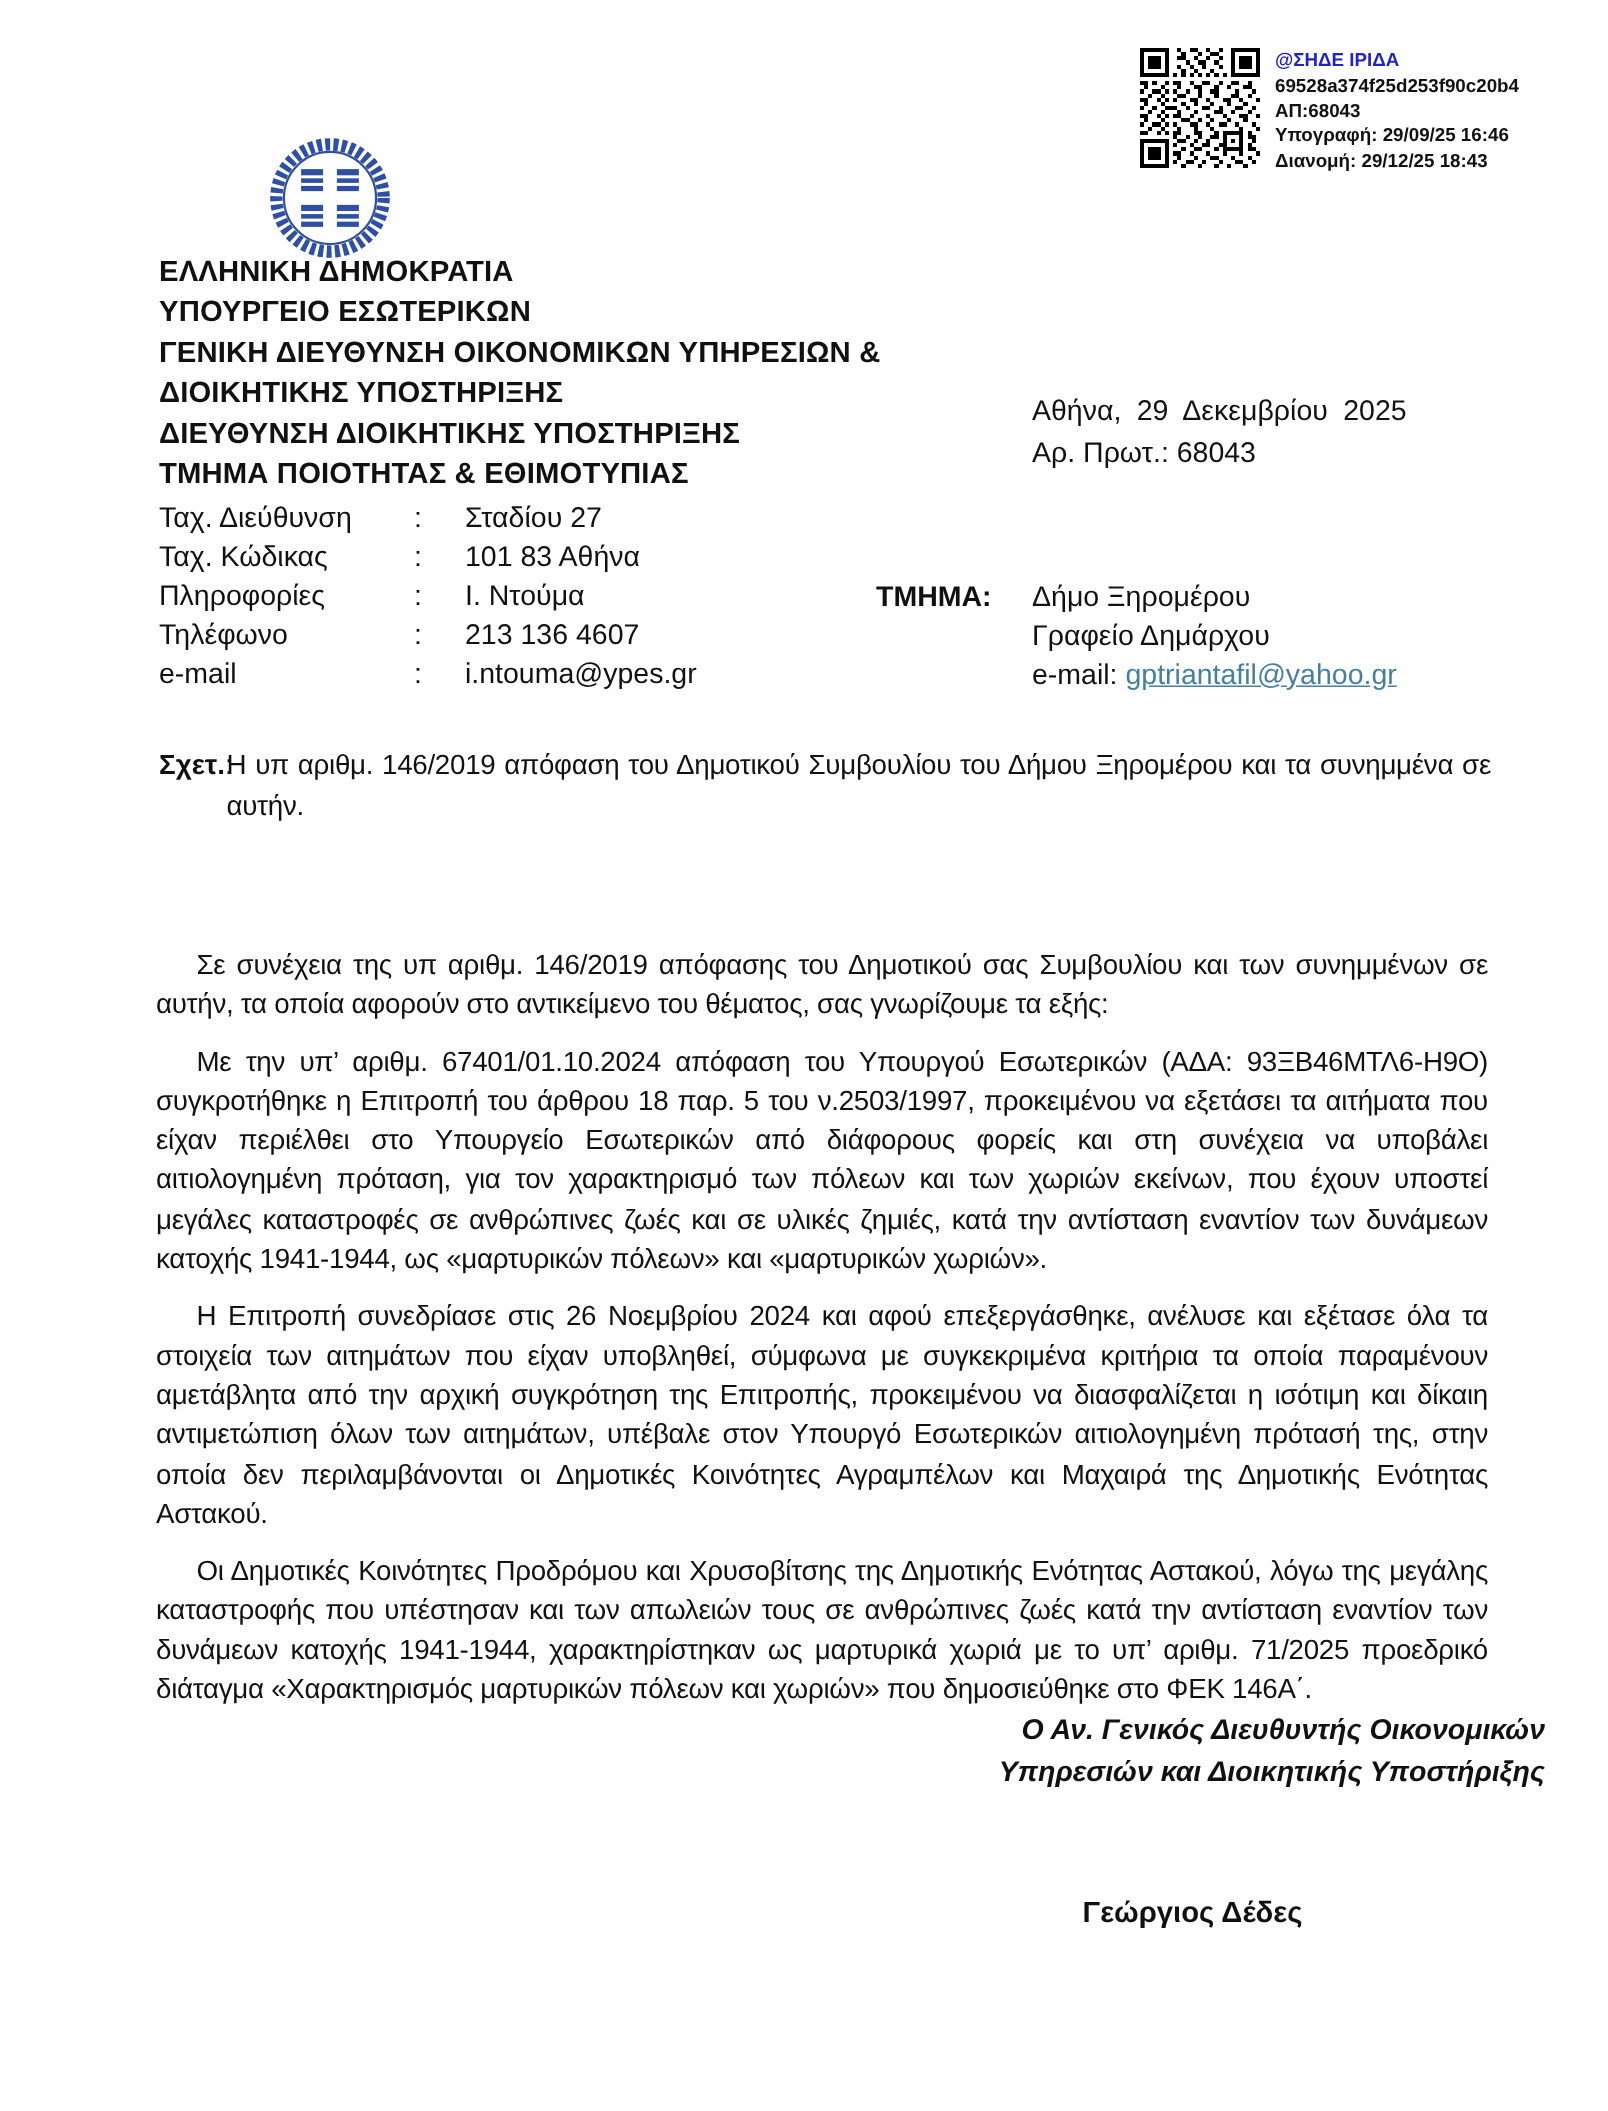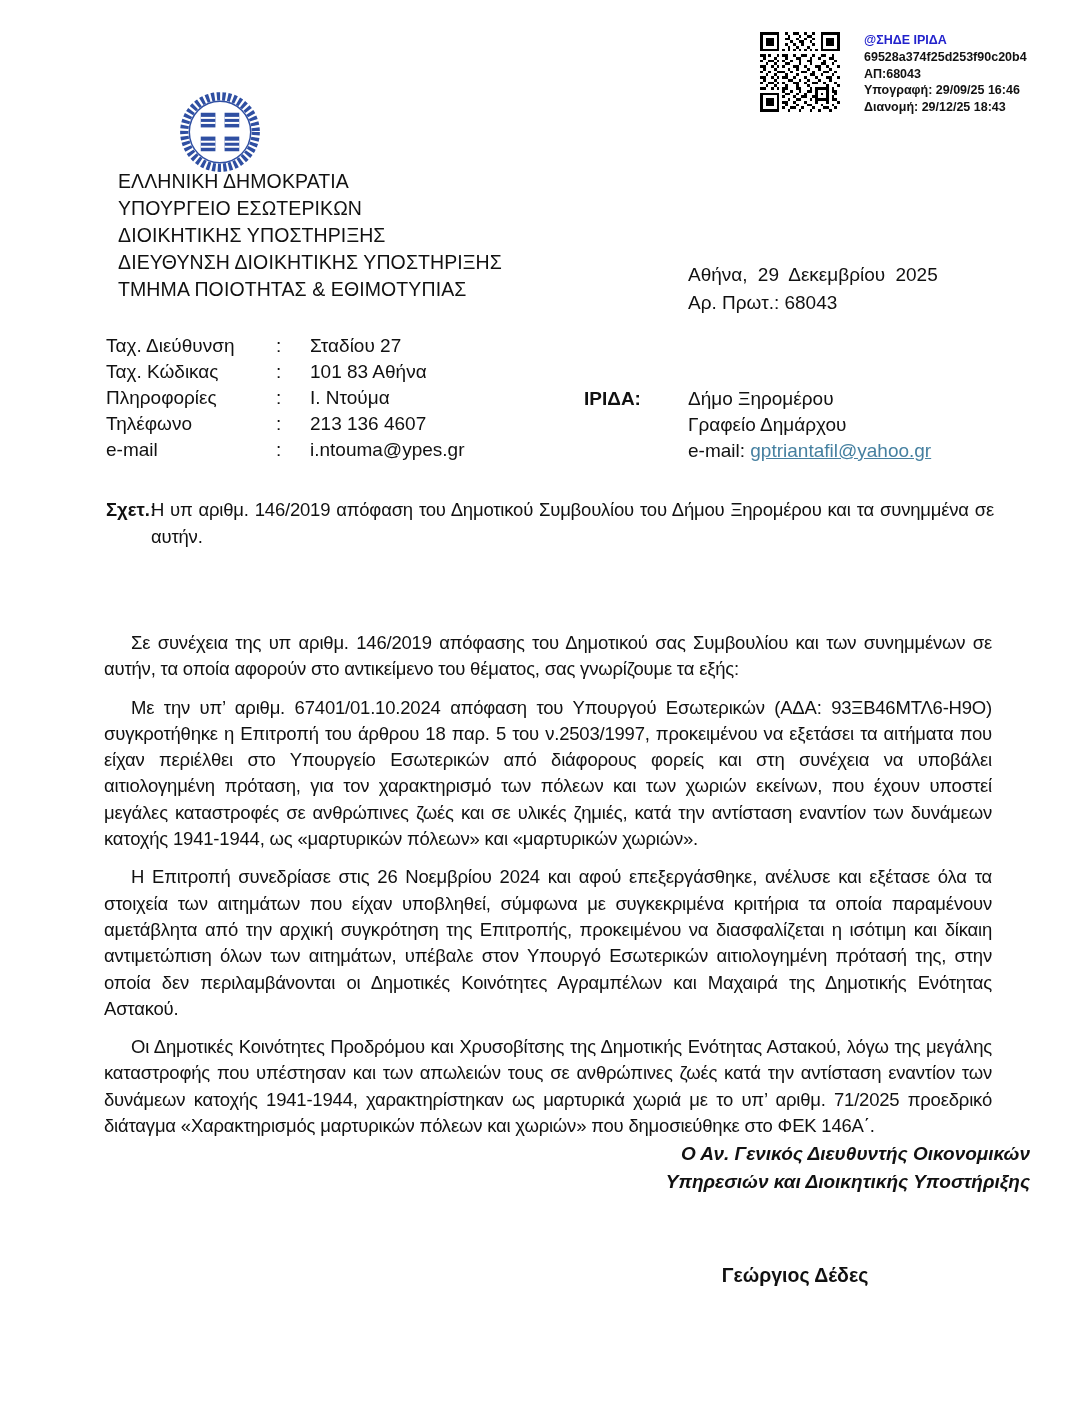--- a/index.html
+++ b/index.html
@@ -7,30 +7,30 @@
     position: relative;
     width: 1072px;
     height: 1407px;
     background: #ffffff;
     font-family: "Liberation Sans", sans-serif;
     color: #111111;
     overflow: hidden;
   }
 
   
-  .stamp { position: absolute; left: 760px; top: 30px; display: flex; gap: 24px; }
+  .stamp { position: absolute; left: 760px; top: 30px; display: flex; gap: 10px; }
   .stamp .qr { width: 80px; height: 84px; }
   .stamp-text { font-size: 12.5px; font-weight: bold; line-height: 16.8px; padding-top: 2px; white-space: nowrap; }
   .stamp-text .sys { color: #2222cc; }
 
   
   .emblem { position: absolute; left: 172px; top: 88px; width: 96px; height: 88px; }
   .header-block {
-    position: absolute; left: 118px; top: 168px; width: 540px;
-    font-weight: normal; font-size: 19.5px; line-height: 27px; letter-spacing: 0.1px;
+    position: absolute; left: 106px; top: 168px; width: 540px;
+    font-weight: bold; font-size: 19.5px; line-height: 27px; letter-spacing: 0.1px;
   }
 
   
   .date-block { position: absolute; left: 688px; top: 261px; font-size: 19px; line-height: 28px; }
   .date-block .place-date { word-spacing: 5px; }
 
   
   .contact { position: absolute; left: 106px; top: 333px; font-size: 19px; line-height: 26px; }
   .contact-row { display: grid; grid-template-columns: 170px 34px auto; }
   .contact-row .sep { text-align: left; }
@@ -149,20 +149,21 @@
       <rect x="29" y="57.5" width="16" height="2.2"></rect>
         <rect x="29" y="63" width="16" height="2.2"></rect>
       <rect x="55" y="57.5" width="16" height="2.2"></rect>
         <rect x="55" y="63" width="16" height="2.2"></rect>
     </g>
   </svg>
 
   <div class="header-block">
     <div>ΕΛΛΗΝΙΚΗ ΔΗΜΟΚΡΑΤΙΑ</div>
     <div>ΥΠΟΥΡΓΕΙΟ ΕΣΩΤΕΡΙΚΩΝ</div>
+    <div>ΓΕΝΙΚΗ ΔΙΕΥΘΥΝΣΗ ΟΙΚΟΝΟΜΙΚΩΝ ΥΠΗΡΕΣΙΩΝ &amp;</div>
     <div>ΔΙΟΙΚΗΤΙΚΗΣ ΥΠΟΣΤΗΡΙΞΗΣ</div>
     <div>ΔΙΕΥΘΥΝΣΗ ΔΙΟΙΚΗΤΙΚΗΣ ΥΠΟΣΤΗΡΙΞΗΣ</div>
     <div>ΤΜΗΜΑ ΠΟΙΟΤΗΤΑΣ &amp; ΕΘΙΜΟΤΥΠΙΑΣ</div>
   </div>
 
   <div class="date-block">
     <div class="place-date">Αθήνα, 29 Δεκεμβρίου 2025</div>
     <div>Αρ. Πρωτ.: 68043</div>
   </div>
 
@@ -188,21 +189,21 @@
       <span>213 136 4607</span>
     </div>
     <div class="contact-row">
       <span>e-mail</span>
       <span class="sep">:</span>
       <span>i.ntouma@ypes.gr</span>
     </div>
   </div>
 
   <div class="recipient">
-    <div class="pros">ΙΡΙΔΑ:</div>
+    <div class="pros">ΤΜΗΜΑ:</div>
     <div class="recipient-lines">
       <div>Δήμο Ξηρομέρου</div>
       <div>Γραφείο Δημάρχου</div>
       <div>
         <span>e-mail: </span><a class="mail-link">gptriantafil@yahoo.gr</a>
       </div>
     </div>
   </div>
 
   <div class="subject-block">

